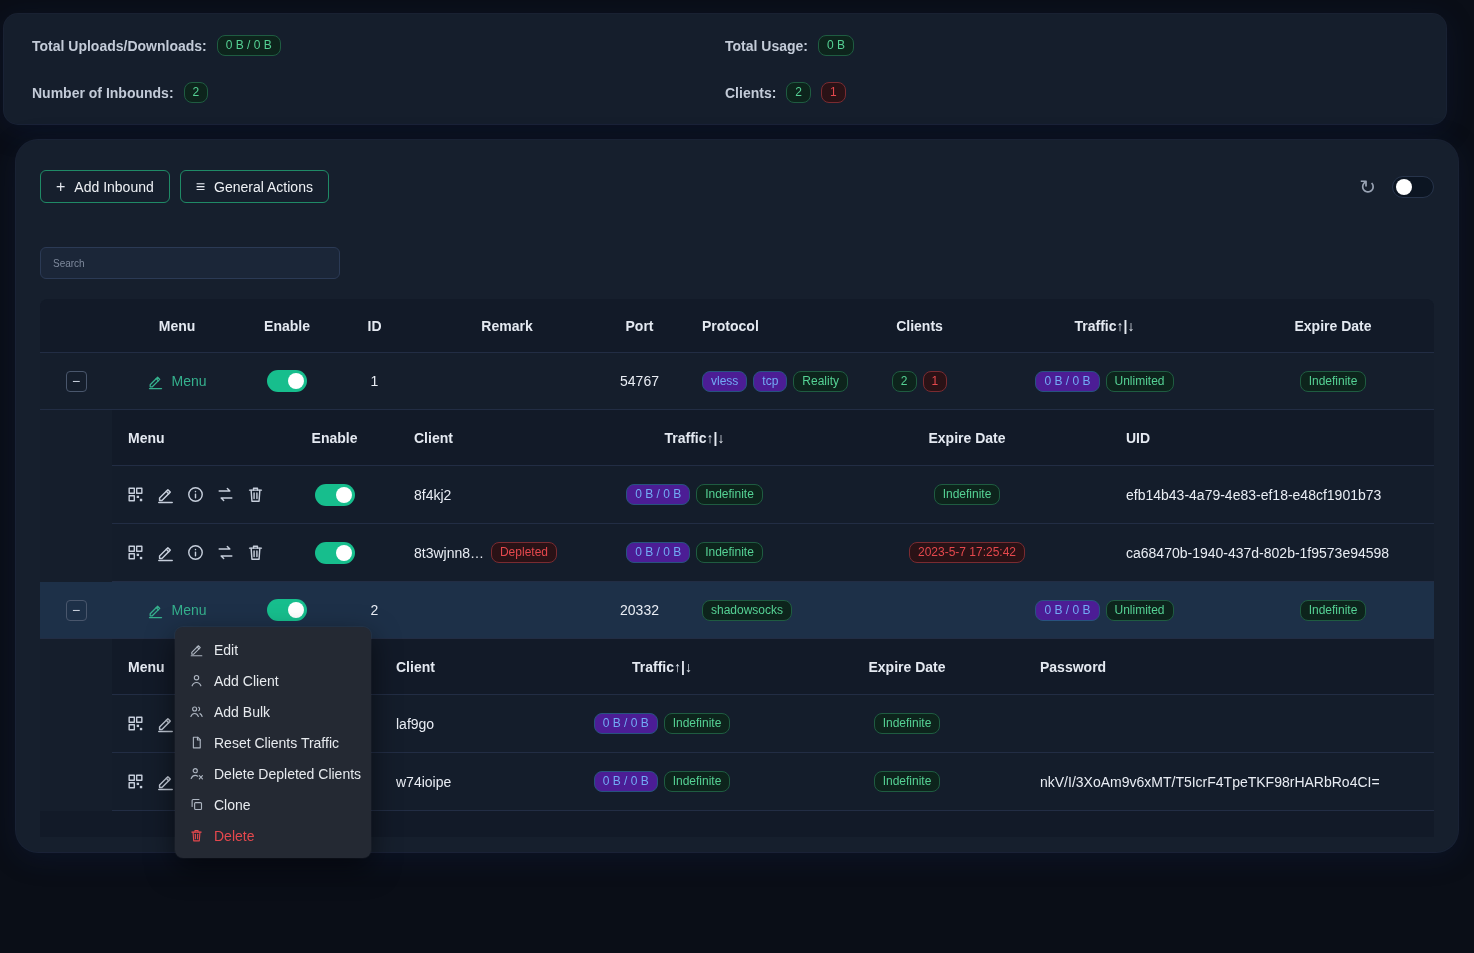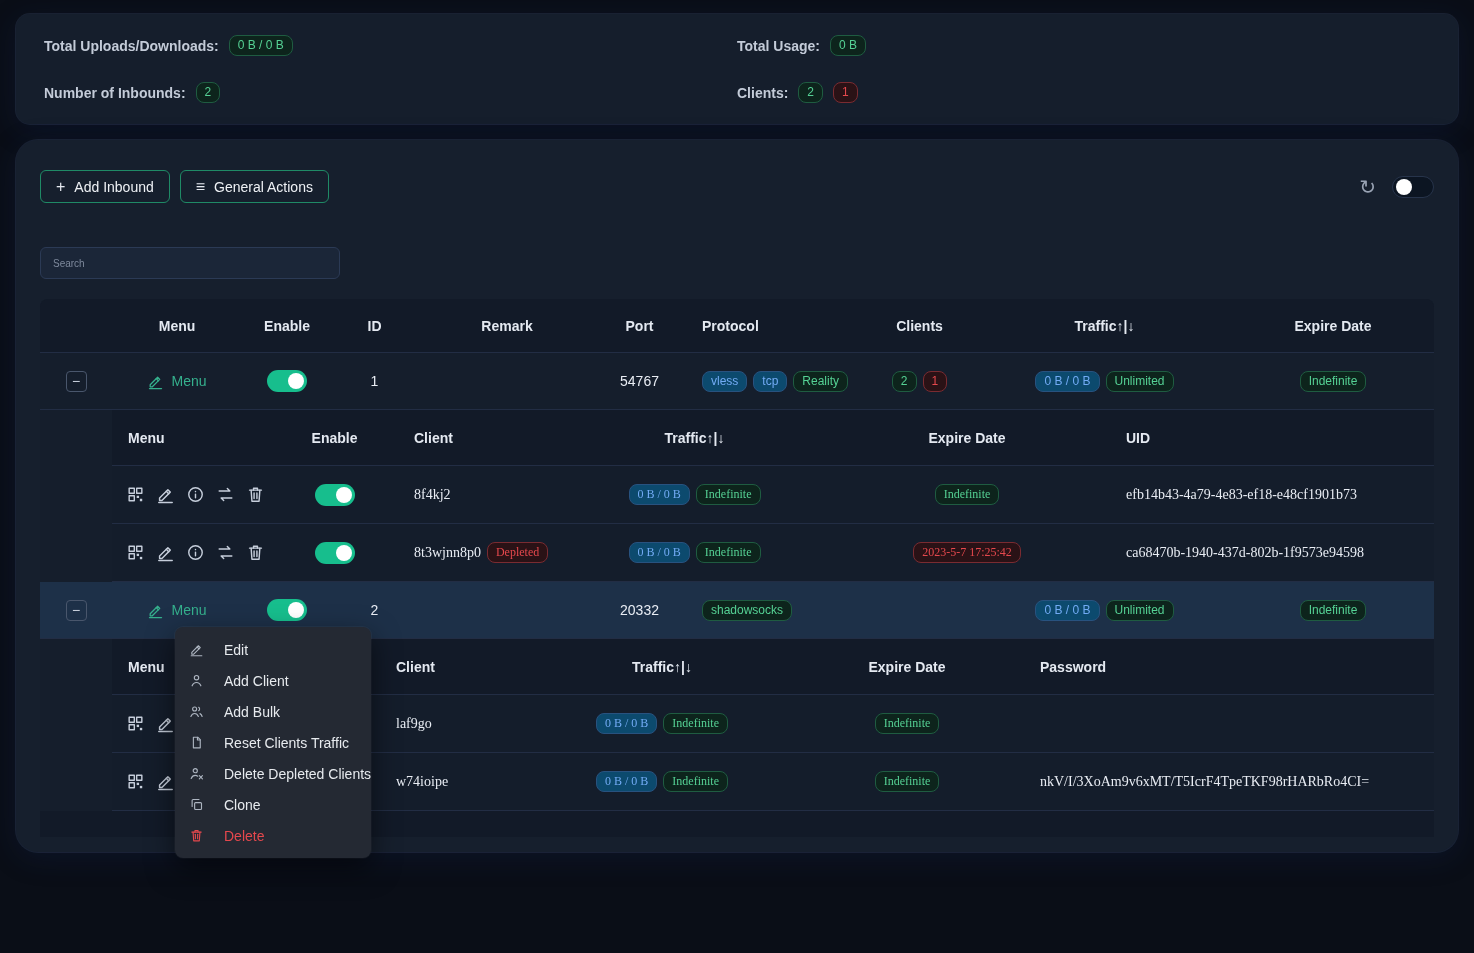--- a/index.html
+++ b/index.html
@@ -8,33 +8,33 @@
     position:relative; width:1474px; height:953px; overflow:hidden;
     background:#0a0e17; font-family:"Liberation Sans", sans-serif;
     -webkit-font-smoothing:antialiased;
   }
   .card {
     position:absolute; background:#151e2c;
     box-shadow:0 0 0 1px rgba(96,118,156,0.18), 0 6px 28px rgba(20,40,90,0.25);
   }
   
   .stats {
-    left:16px; top:14px; width:1442px; height:110px; border-radius:14px;
+    left:4px; top:14px; width:1442px; height:110px; border-radius:14px;
     padding:21px 28px; display:flex; flex-direction:column; justify-content:space-between;
   }
   .stats-row { display:flex; }
   .stat { display:flex; align-items:center; gap:10px; width:50%; }
   .lbl { color:#c3cbd8; font-size:14px; font-weight:700; }
   
   .badge {
     display:inline-flex; align-items:center; font-size:12px; line-height:17px;
     padding:1px 8px; border-radius:8px; border:1px solid; white-space:nowrap;
   }
   .b-green { color:#55d194; background:#0d241c; border-color:#1f5c41; }
-  .b-blue  { color:#72abf5; background:#0c4a6e; border-color:#28527f; }
+  .b-blue  { color:#72abf5; background:#4c1d95; border-color:#28527f; }
   .b-red   { color:#e5484d; background:#2a1216; border-color:#7a2b31; }
   
   .main { left:16px; top:140px; width:1442px; height:712px; border-radius:22px; padding:24px; background:#161f2d; }
   .toolbar { display:flex; justify-content:space-between; align-items:center; height:33px; margin-top:6px; }
   .tb-left { display:flex; gap:10px; }
   .btn {
     display:inline-flex; align-items:center; gap:9px; height:33px; padding:0 15px;
     background:transparent; border:1px solid #1f8a66; border-radius:6px;
     color:#eef1f5; font-size:14px; font-family:inherit; cursor:pointer;
   }
@@ -56,21 +56,21 @@
   .tbl { margin-top:20px; background:#151e2c; border-radius:8px 8px 0 0; overflow:hidden; }
   .trow { display:grid; align-items:center; border-bottom:1px solid #222d44; }
   .g-main { grid-template-columns:72px 130px 90px 85px 180px 85px 180px 115px 255px 202px; }
   .g-sub1 { grid-template-columns:175px 95px 175px 275px 270px 332px; }
   .g-sub2 { grid-template-columns:175px 95px 160px 240px 250px 402px; }
   .thead { background:#121a28; color:#e4e9f1; font-weight:700; font-size:14px; }
   .h-main { height:54px; }
   .h-sub  { height:56px; }
   .row-main { height:57px; background:#151e2c; color:#e9edf4; font-size:14px; }
   .row-main.selected { background:#1d3048; }
-  .row-sub { height:58px; background:#141d2b; color:#e9edf4; font-size:14px;font-family:Liberation Serif, serif; }
+  .row-sub { height:58px; background:#141d2b; color:#e9edf4; font-size:14px; }
   .subwrap { margin-left:72px; }
   .tfoot { height:26px; background:#121a28; }
   .c { display:flex; align-items:center; justify-content:center; gap:6px; min-width:0; }
   .c.l { justify-content:flex-start; }
   .pl8{padding-left:8px}.pl14{padding-left:14px}.pl16{padding-left:16px}
   .pl20{padding-left:20px}.pl24{padding-left:24px}.pl32{padding-left:32px}
   .expand-btn {
     width:21px; height:21px; border:1px solid #49566c; border-radius:4px;
     background:transparent; color:#cdd5e1; display:flex; align-items:center; justify-content:center;
     font-size:14px; line-height:1; padding:0; cursor:pointer; font-family:inherit;
@@ -83,21 +83,21 @@
   .toggle .knob { position:absolute; right:3px; top:3px; width:16px; height:16px; border-radius:50%; background:#fff; }
   .acts { gap:11px; color:#c6cedb; }
   .acts .icon { width:19px; height:19px; cursor:pointer; }
   .cell-text { white-space:nowrap; overflow:hidden; text-overflow:ellipsis; }
   
   .ctx {
     position:absolute; left:175px; top:627px; width:196px; z-index:60;
     background:#242933; border-radius:8px; padding:7px 0;
     box-shadow:0 10px 28px rgba(0,0,0,0.55), 0 0 0 1px rgba(255,255,255,0.04);
   }
-  .ctx-item { display:flex; align-items:center; gap:20px; height:31px; padding:0 14px; color:#e7eaee; font-size:14px; cursor:pointer; white-space:nowrap; }
+  .ctx-item { display:flex; align-items:center; gap:10px; height:31px; padding:0 14px; color:#e7eaee; font-size:14px; cursor:pointer; white-space:nowrap; }
   .ctx-item .icon { width:15px; height:15px; color:#adb5c1; }
   .ctx-item.danger, .ctx-item.danger .icon { color:#e5484d; }
 </style>
 </head>
 <body>
 
 <div class="page">
 
   <section class="card stats">
     <div class="stats-row">

